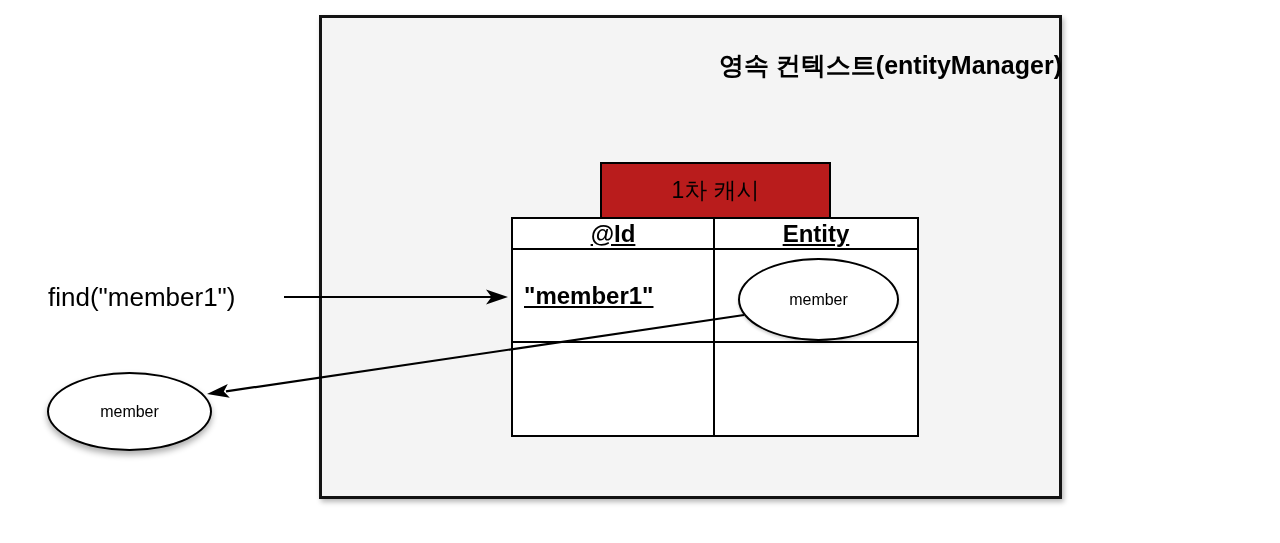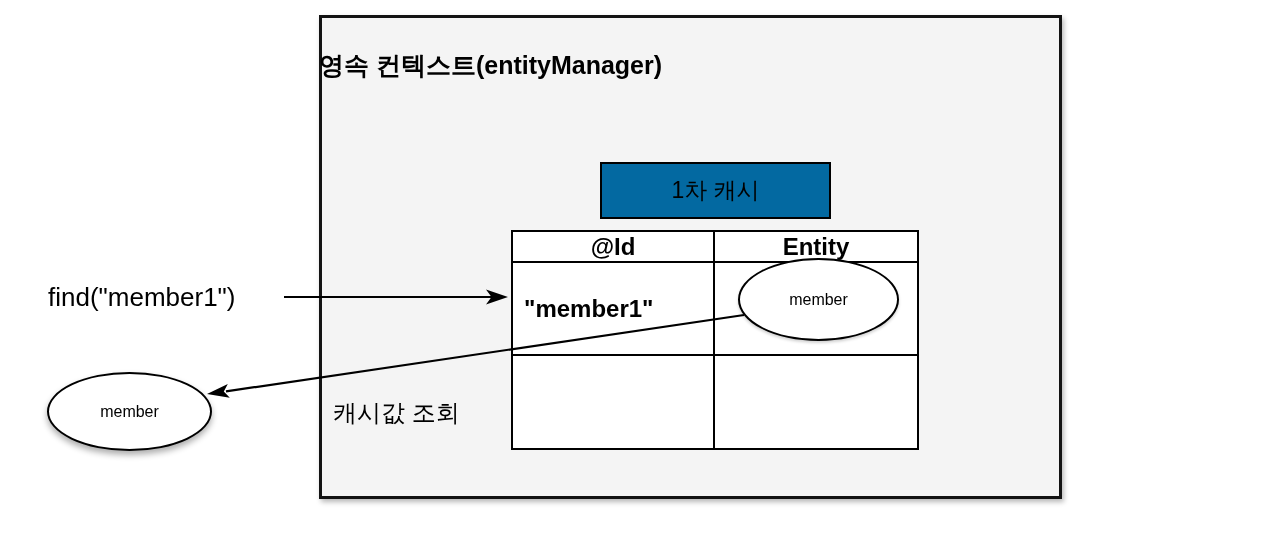--- a/index.html
+++ b/index.html
@@ -23,43 +23,44 @@
     width: 743px; height: 484px;
     background: #f4f4f4;
     border: 3px solid #131313;
     box-shadow: 2px 3px 5px rgba(0,0,0,0.28);
     z-index: 0;
   }
   .title {
     left: 319px; top: 49px;
     width: 743px; height: 32px;
     line-height: 32px;
-    text-align: left;
+    text-align: right;
     font-size: 25px;
     font-weight: bold;
     z-index: 1;
   }
   .cache-tab {
     left: 600px; top: 162px;
     width: 231px; height: 57px;
-    background: #0369a1;
+    background: #b91c1c;
     border: 2.5px solid #000000;
     text-align: center;
     line-height: 52px;
     font-size: 23px;
     z-index: 2;
   }
   .cache-table {
-    left: 511px; top: 230px;
+    left: 511px; top: 217px;
     width: 408px; height: 220px;
     background: #ffffff;
     border: 2.5px solid #000000;
     display: flex;
     flex-direction: column;
     z-index: 1;
+    text-decoration: underline;
   }
   .t-row { display: flex; box-sizing: border-box; }
   .t-row.header { height: 31px; border-bottom: 2px solid #000; }
   .t-row.body1  { height: 93px; border-bottom: 2px solid #000; }
   .t-row.body2  { flex: 1; }
   .t-cell {
     box-sizing: border-box;
     display: flex;
     align-items: center;
   }
@@ -148,21 +149,20 @@
   <div class="abs ellipse in-table">
     <span>member</span>
   </div>
 
   <div class="abs ellipse result">
     <span>member</span>
   </div>
 
   <div class="abs find-label">find("member1")</div>
 
-  <div class="abs lookup-label">캐시값 조회</div>
 
   <svg class="abs arrow-layer" viewBox="0 0 1280 543" xmlns="http://www.w3.org/2000/svg">
 
     <g>
       <line x1="284" y1="297" x2="492" y2="297" stroke="#000" stroke-width="2.2"></line>
       <polygon points="508,297 486,289.5 491.5,297 486,304.5" fill="#000"></polygon>
     </g>
 
     <g>
       <line x1="744" y1="315" x2="226" y2="391.4" stroke="#000" stroke-width="2.2"></line>

